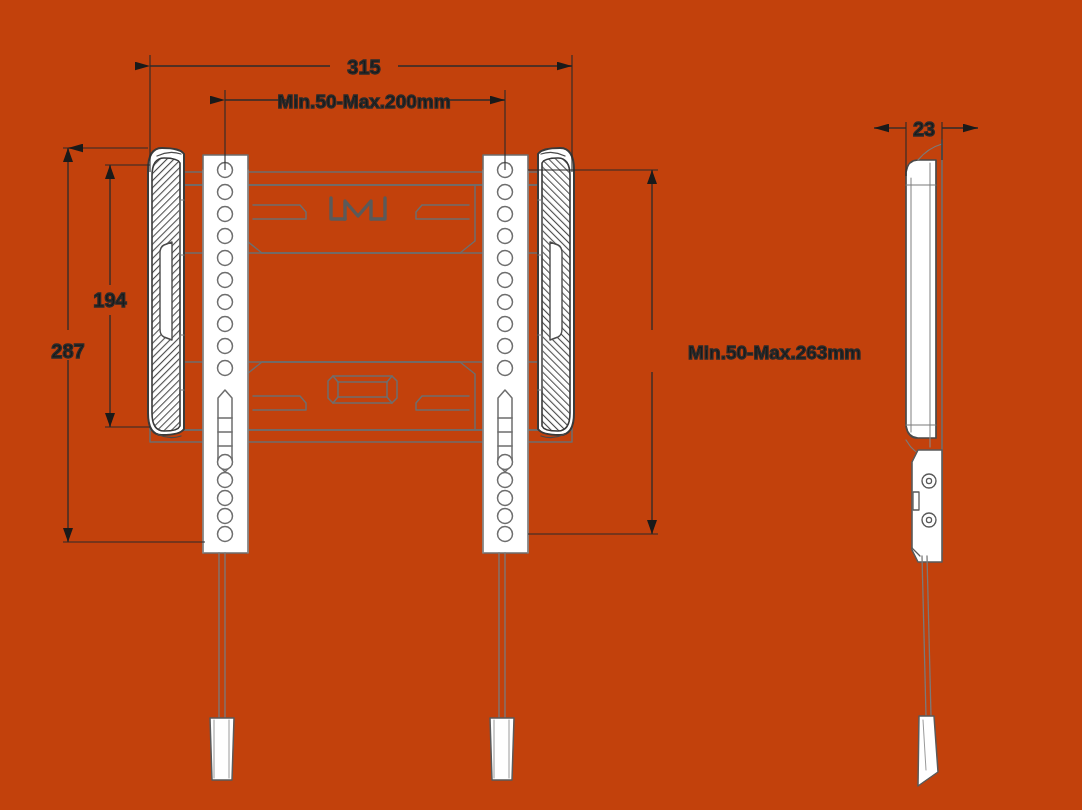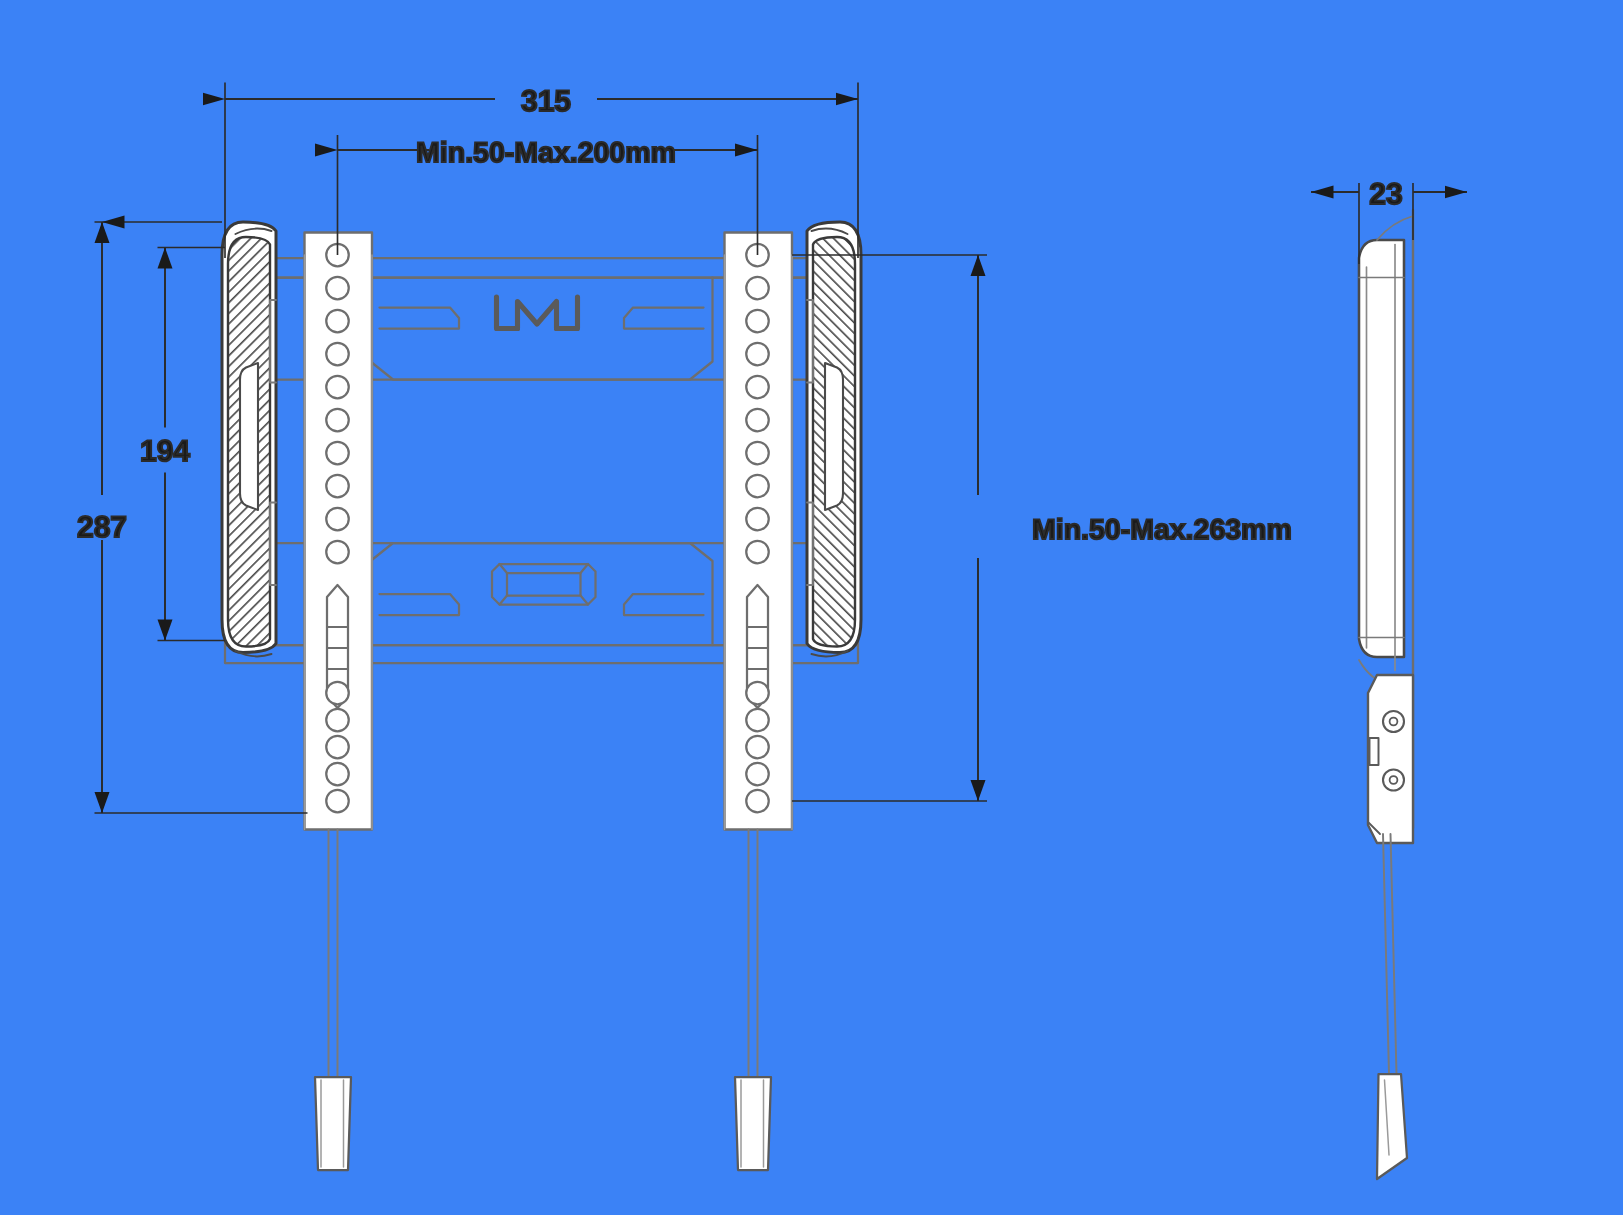--- a/index.html
+++ b/index.html
@@ -1,18 +1,18 @@
 <!DOCTYPE html>
 <html><head>
 <meta charset="utf-8">
 <style>
   html,body{margin:0;padding:0;background:#ffffff;}
   body{width:1082px;height:810px;overflow:hidden;
        font-family:"Liberation Sans", sans-serif;}
-  #stage{position:relative;width:1082px;height:810px;background:#3b82f6;}
+  #stage{position:relative;width:1082px;height:810px;background:#c2410c;}
   svg#drawing{position:absolute;left:0;top:0;width:1082px;height:810px;display:block;}
   .dimtext{font-family:"Liberation Sans", sans-serif;font-weight:700;fill:#1a1a1a;}
 </style>
 </head>
 <body>
 
 <div id="stage">
 
 <svg id="drawing" viewBox="0 0 1082 810">
 

